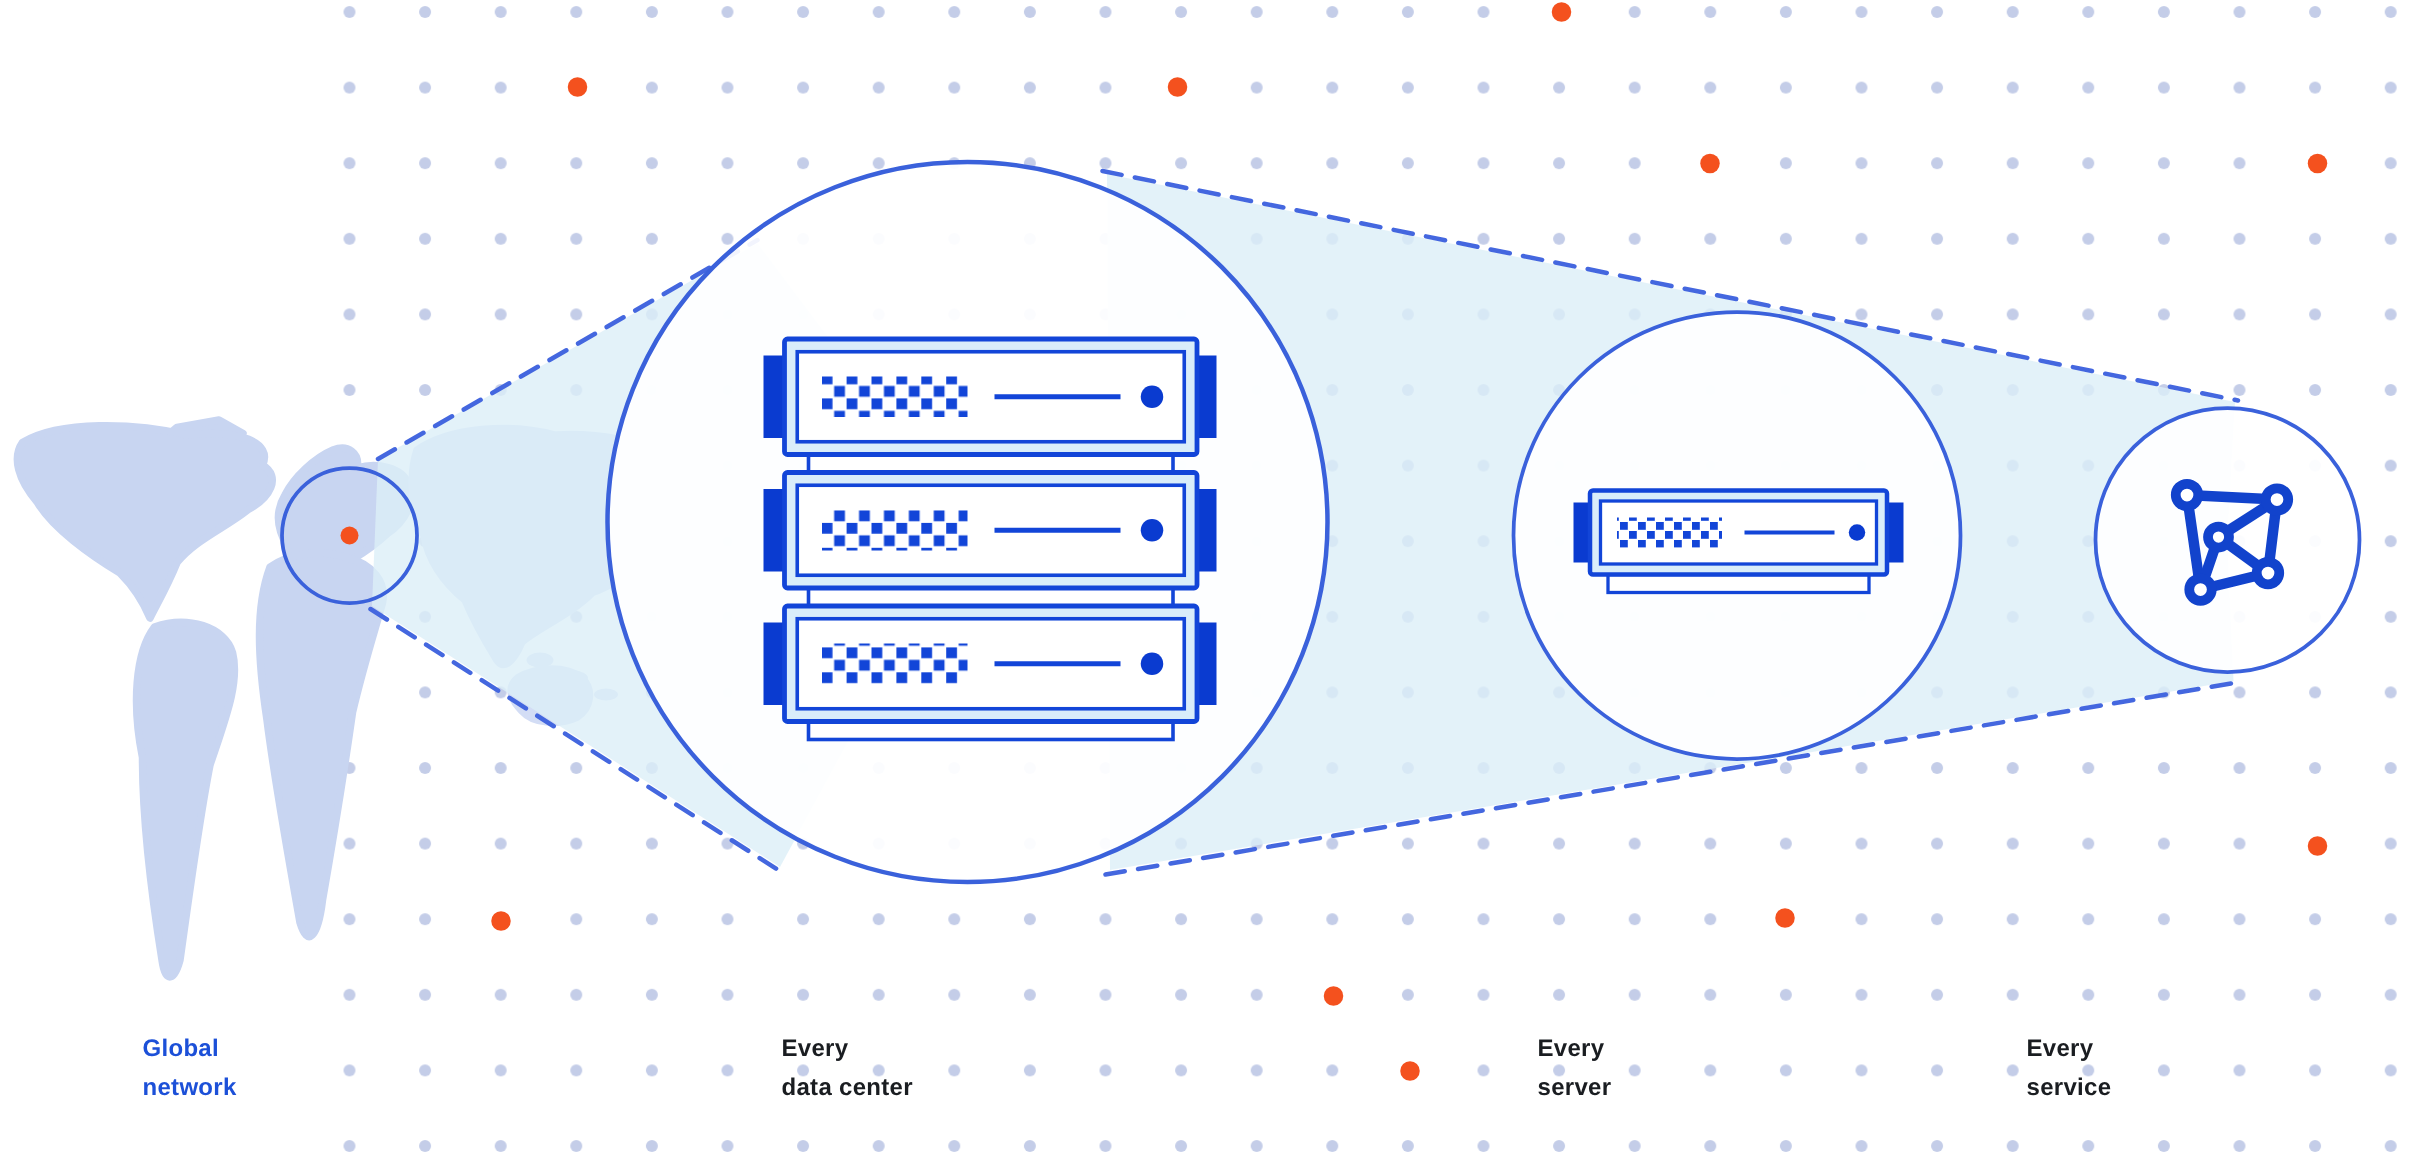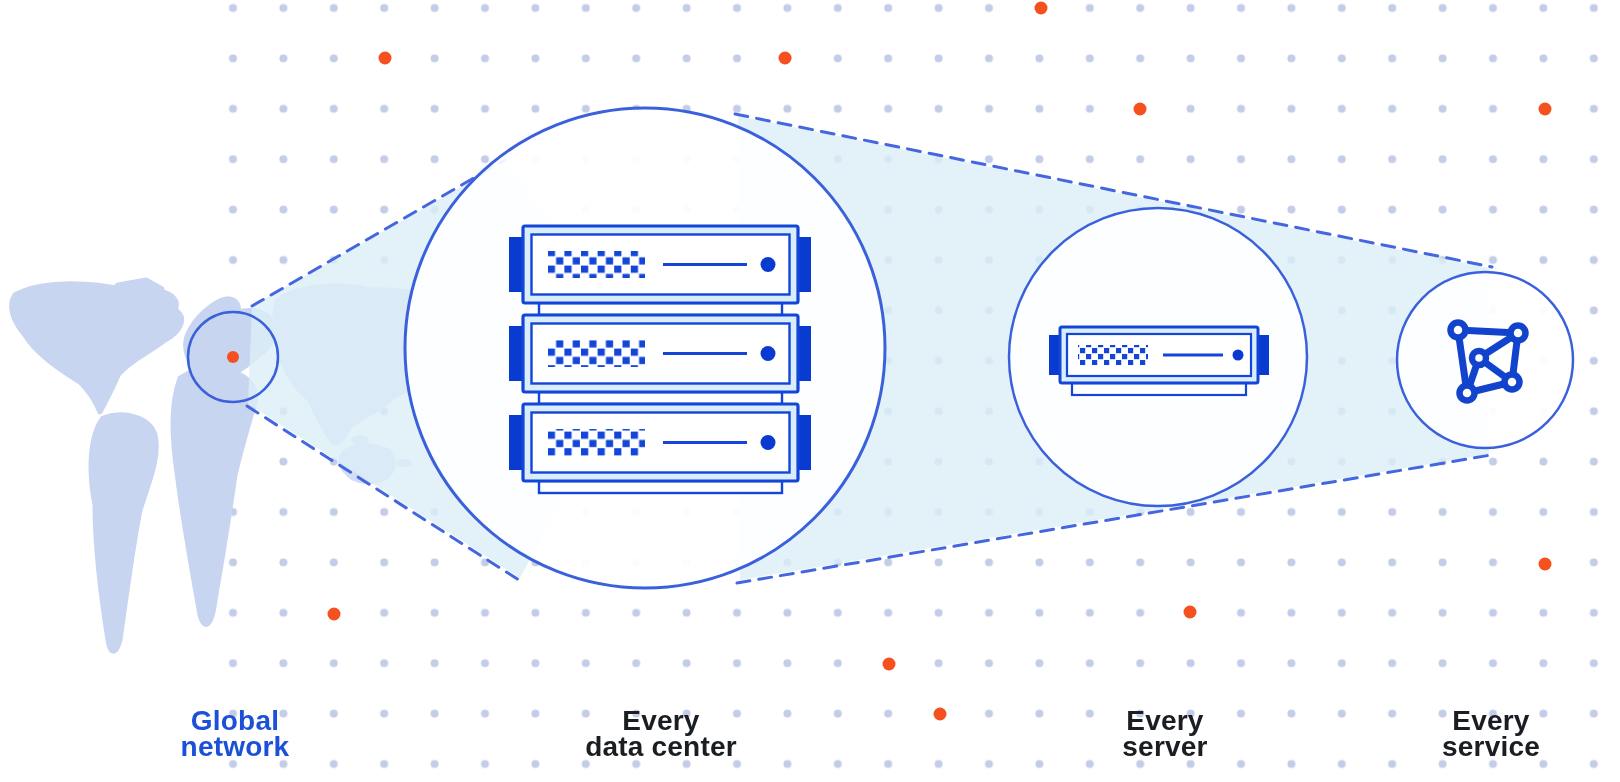--- a/index.html
+++ b/index.html
@@ -6,25 +6,25 @@
   #stage{
     position:relative;
     width:1620px;height:782px;
     overflow:hidden;
     background:#ffffff;
     font-family:"Liberation Sans", sans-serif;
   }
   #scene{position:absolute;left:0;top:0;}
   .stage-label{
     position:absolute;
-    top:708px;
+    top:687px;
     transform:translateX(-50%);
-    text-align:center;
+    text-align:left;
     font-weight:700;
-    font-size:28px;
+    font-size:16px;
     line-height:26px;
     letter-spacing:.2px;
     white-space:pre-line;
     color:#1a1d21;
     width:280px;
   }
   .stage-label.blue{color:#1c50d8;}
   #lbl-global{left:235px;}
   #lbl-datacenter{left:661px;}
   #lbl-server{left:1165px;}

